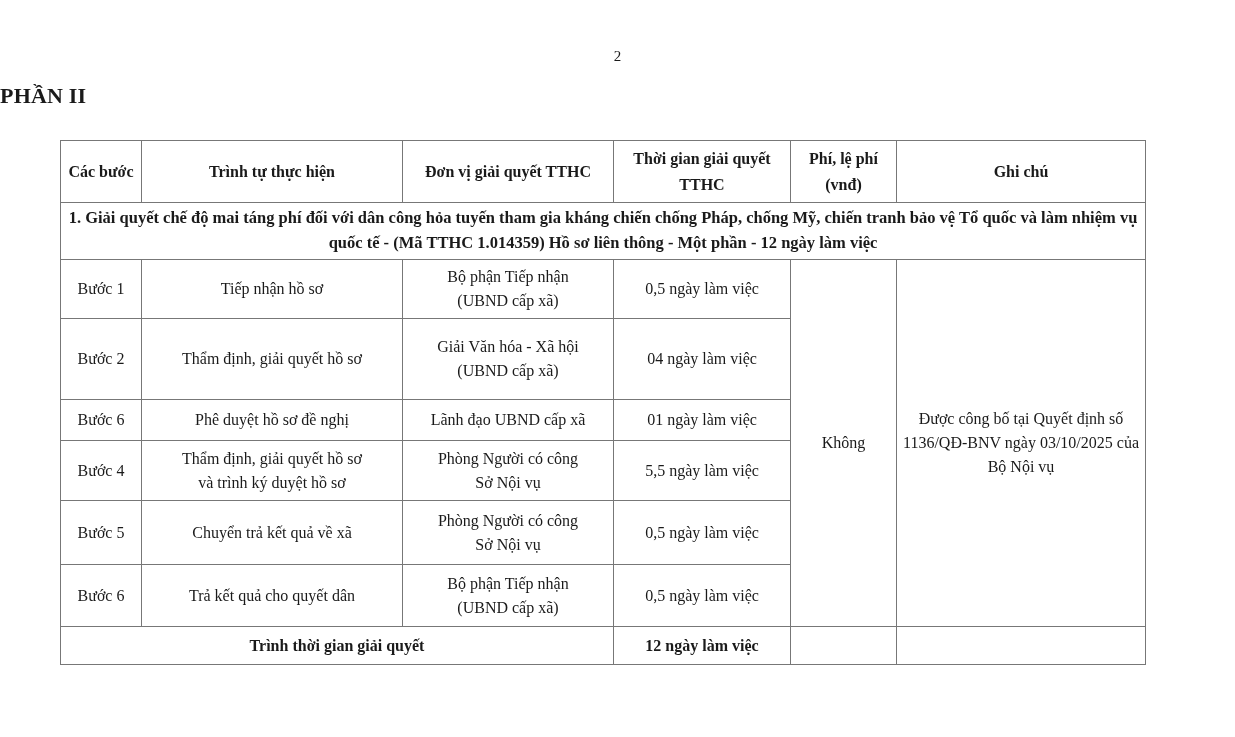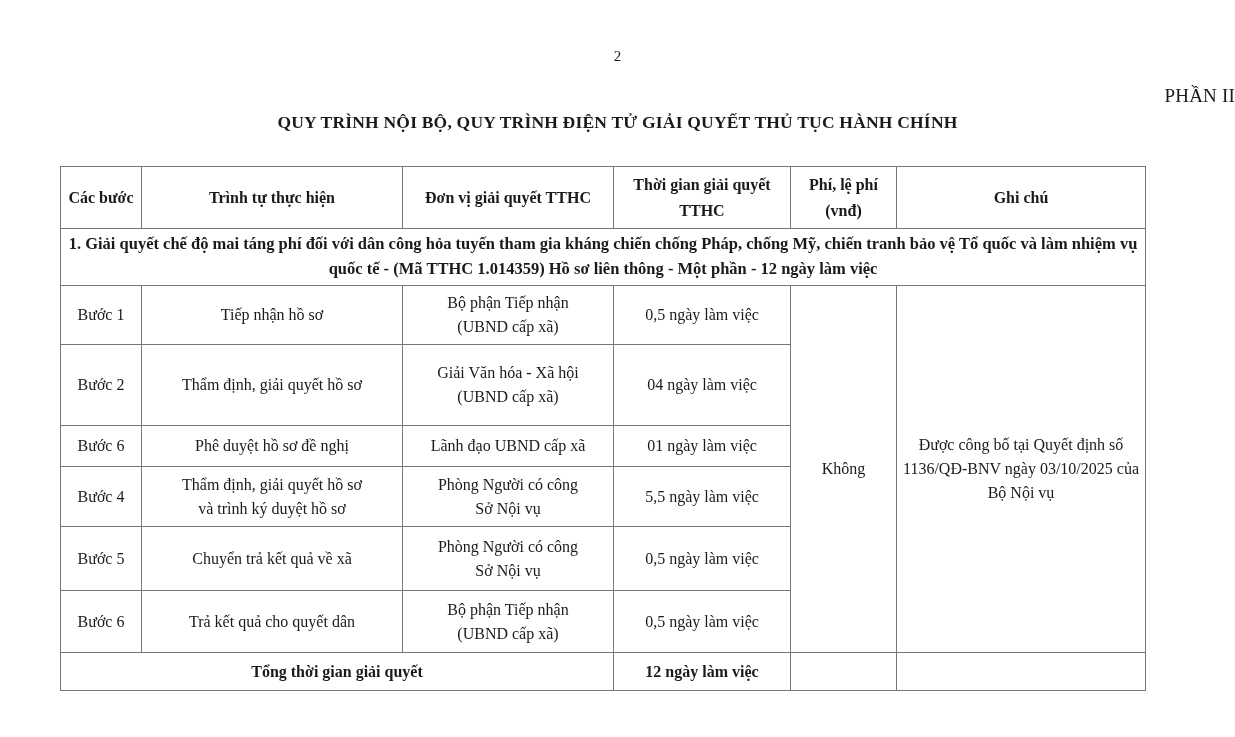--- a/index.html
+++ b/index.html
@@ -14,23 +14,23 @@
   .page { width: 1235px; height: 737px; background: #ffffff; }
 
   .page-number {
     padding-top: 47px;
     text-align: center;
     font-size: 15px;
     line-height: 19px;
   }
   .part-title {
     margin-top: 18px;
-    text-align: right;
-    font-size: 19px;
-    font-weight: normal;
+    text-align: left;
+    font-size: 22px;
+    font-weight: bold;
     line-height: 24px;
     letter-spacing: 0.2px;
   }
   .doc-subtitle {
     margin-top: 2px;
     text-align: center;
     font-size: 17.5px;
     font-weight: bold;
     line-height: 24px;
     letter-spacing: 0.2px;
@@ -89,21 +89,20 @@
 </style>
 </head>
 <body>
 
 <div class="page">
 
   <div class="page-number">2</div>
 
   <div class="part-title">PHẦN II</div>
 
-  <div class="doc-subtitle">QUY TRÌNH NỘI BỘ, QUY TRÌNH ĐIỆN TỬ GIẢI QUYẾT THỦ TỤC HÀNH CHÍNH</div>
 
   <table class="proc">
     <colgroup>
       <col class="c1">
         <col class="c2">
         <col class="c3">
         <col class="c4">
         <col class="c5">
         <col class="c6">
     </colgroup>
@@ -166,21 +165,21 @@
 
     <tr class="r-b6">
       <td>Bước 6</td>
       <td>Trả kết quả cho quyết dân</td>
       <td>Bộ phận Tiếp nhận
 (UBND cấp xã)</td>
       <td>0,5 ngày làm việc</td>
     </tr>
 
     <tr class="r-total">
-      <td class="total-label" colspan="3">Tổng thời gian giải quyết</td>
+      <td class="total-label" colspan="3">Trình thời gian giải quyết</td>
       <td class="total-time">12 ngày làm việc</td>
       <td></td>
       <td></td>
     </tr>
 
   </tbody>
     </table>
 </div>
 
 </body></html>

